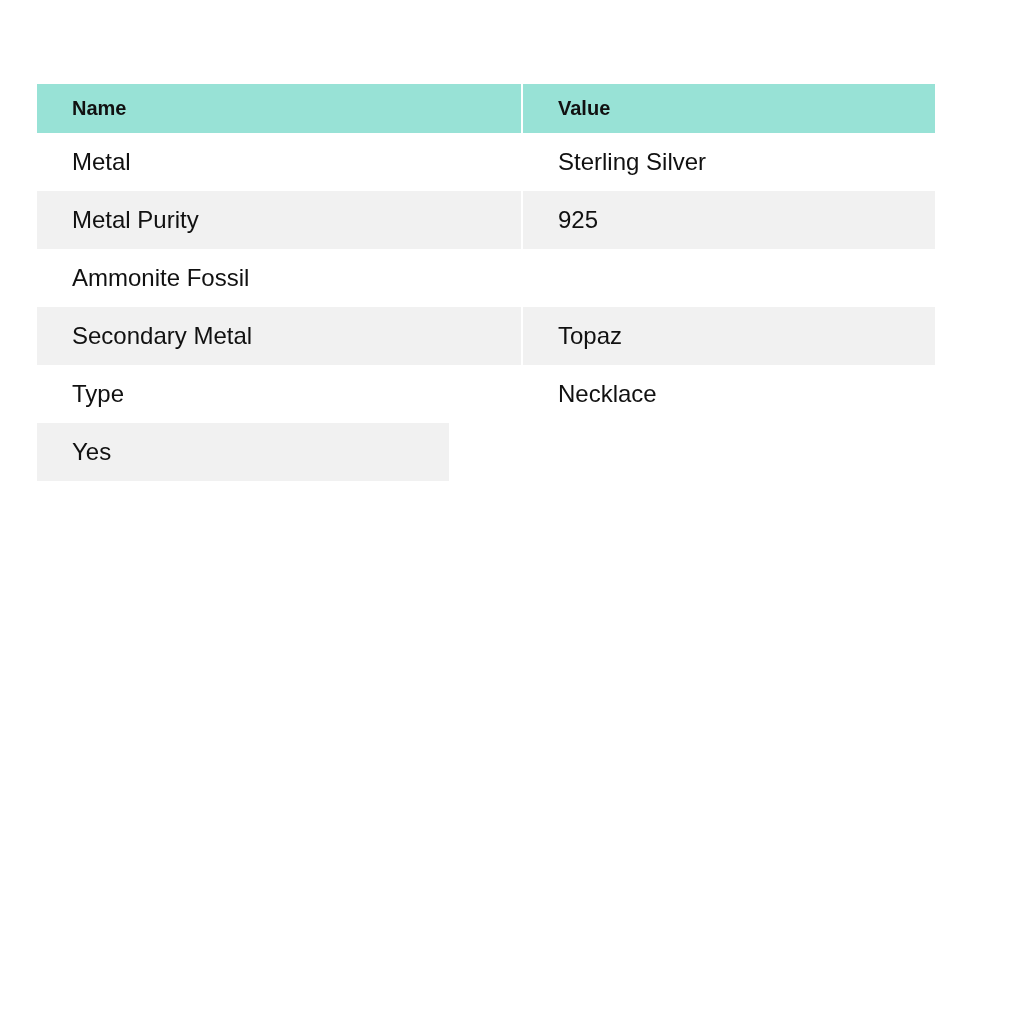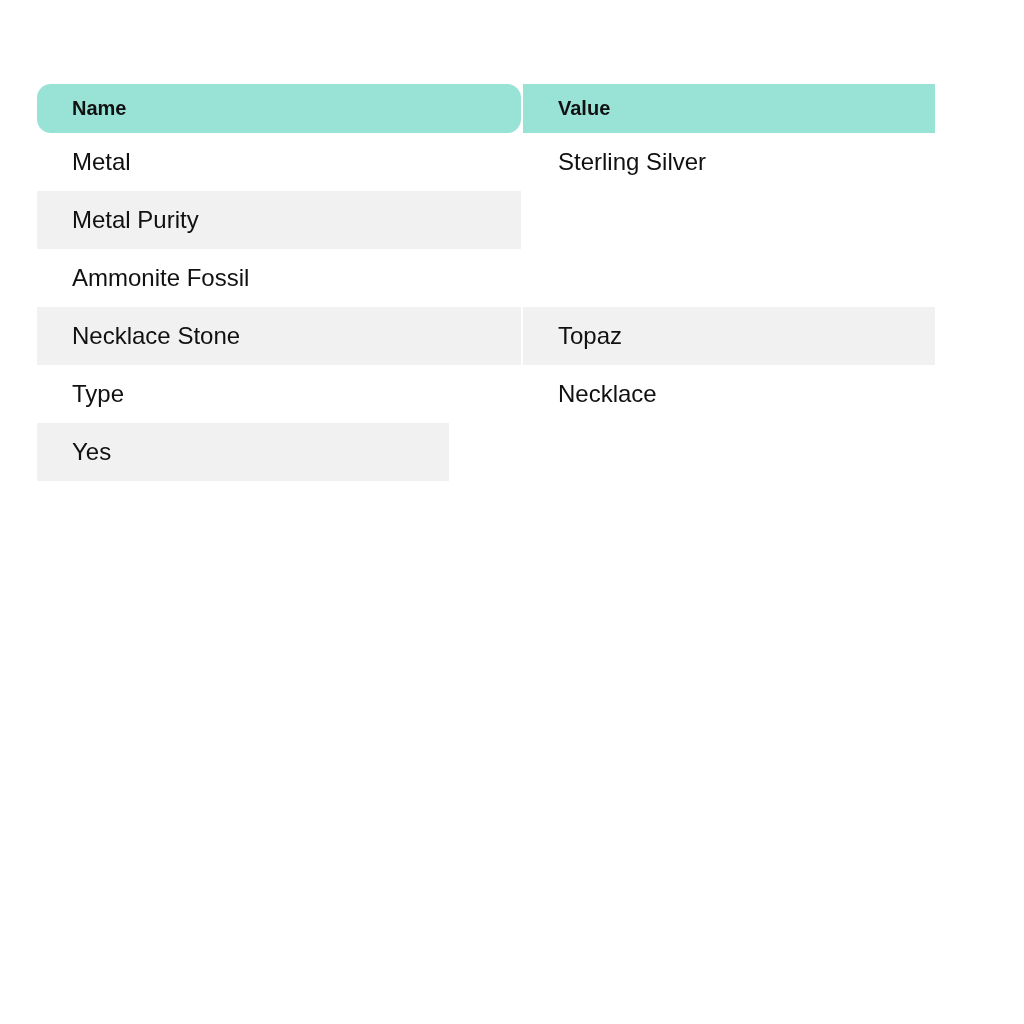--- a/index.html
+++ b/index.html
@@ -29,21 +29,21 @@
   .trow .cell.c1 { width: 486px; }
   .trow .cell.c2 { width: 412px; }
   .thead {
     height: 49px;
   }
   .thead .cell {
     background: #98e2d6;
     font-size: 20px;
     font-weight: 700;
   }
-  .thead .cell.c1 { margin-right: 2px; width: 484px; border-radius: 14px; }
+  .thead .cell.c1 { margin-right: 2px; width: 484px; }
   .tbody-row {
     height: 58px;
   }
   .tbody-row.striped .cell {
     background: #f1f1f1;
   }
   .tbody-row .cell.c1 { margin-right: 2px; width: 484px; }
 </style>
 </head>
 <body>
@@ -55,28 +55,29 @@
     <div class="cell c2">Value</div>
   </div>
 
   <div class="trow tbody-row">
     <div class="cell c1">Metal</div>
     <div class="cell c2">Sterling Silver</div>
   </div>
 
   <div class="trow tbody-row striped">
     <div class="cell c1">Metal Purity</div>
+    <div class="cell c2">925</div>
   </div>
 
   <div class="trow tbody-row">
     <div class="cell c2">Ammonite Fossil</div>
   </div>
 
   <div class="trow tbody-row striped">
-    <div class="cell c1">Necklace Stone</div>
+    <div class="cell c1">Secondary Metal</div>
     <div class="cell c2">Topaz</div>
   </div>
 
   <div class="trow tbody-row">
     <div class="cell c1">Type</div>
     <div class="cell c2">Necklace</div>
   </div>
 
   <div class="trow tbody-row striped">
     <div class="cell c2">Yes</div>

